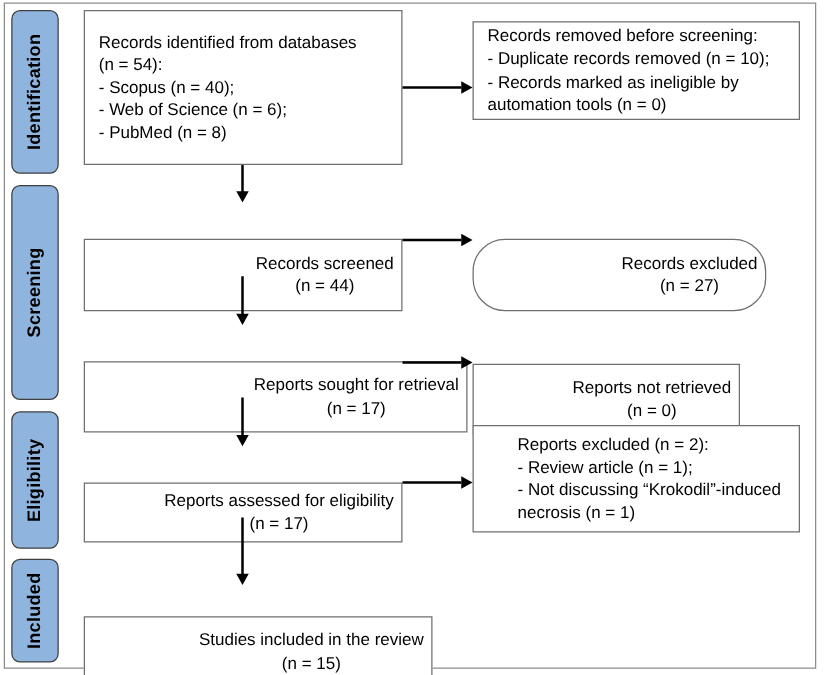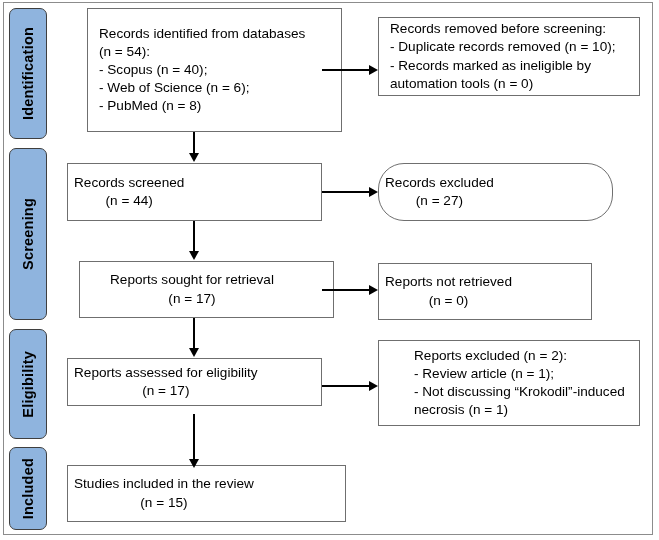--- a/index.html
+++ b/index.html
@@ -54,22 +54,23 @@
   .flow-box {
     position: absolute;
     background: #ffffff;
     border: 1px solid #6f6f6f;
     box-sizing: border-box;
     display: flex;
     flex-direction: column;
     justify-content: center;
   }
   .flow-box.center {
-    align-items: flex-start;
+    align-items: flex-end;
     text-align: center;
+    margin-top: 28px;
   }
   .flow-box.left {
     align-items: flex-start;
     text-align: left;
   }
   .box-text {
     font-size: 13.6px;
     color: #000000;
     line-height: 1.33;
     white-space: pre-line;
@@ -121,34 +122,34 @@
   </div>
 
   <div class="stage-bar" style="top:329px; height:110px;">
     <span class="stage-label">Eligibility</span>
   </div>
 
   <div class="stage-bar" style="top:447px; height:83px;">
     <span class="stage-label">Included</span>
   </div>
 
-  <div class="flow-box left" style="left:67px; top:8px; width:255px; height:124px;margin-left:20px;">
+  <div class="flow-box left" style="left:67px; top:8px; width:255px; height:124px;">
     <div class="box-text">Records identified from databases
 (n = 54):
 - Scopus (n = 40);
 - Web of Science (n = 6);
 - PubMed (n = 8)</div>
   </div>
 
   <div class="flow-box center" style="left:67px; top:163px; width:255px; height:58px;">
     <div class="box-text">Records screened
 (n = 44)</div>
   </div>
 
-  <div class="flow-box center" style="left:79px; top:261px; width:255px; height:57px;padding-left:24px;">
+  <div class="flow-box center" style="left:67px; top:261px; width:307px; height:57px;padding-left:24px;">
     <div class="box-text">Reports sought for retrieval
 (n = 17)</div>
   </div>
 
   <div class="flow-box center" style="left:67px; top:358px; width:255px; height:48px;">
     <div class="box-text">Reports assessed for eligibility
 (n = 17)</div>
   </div>
 
   <div class="flow-box center" style="left:67px; top:465px; width:279px; height:57px;">

